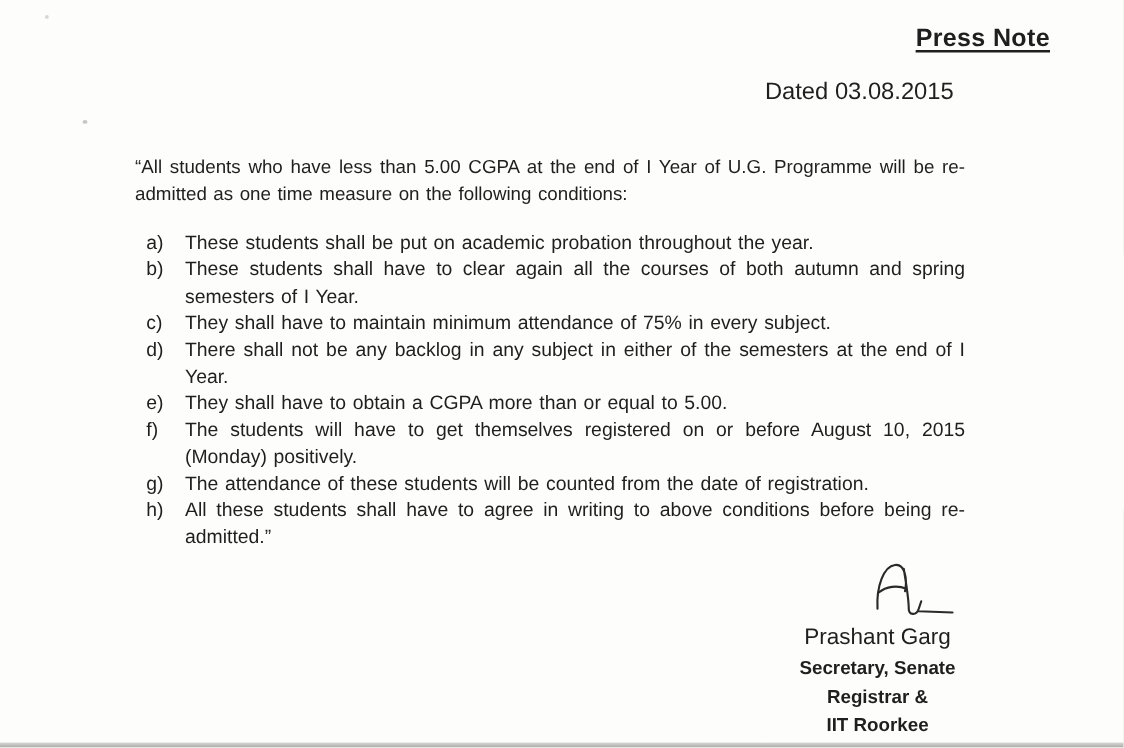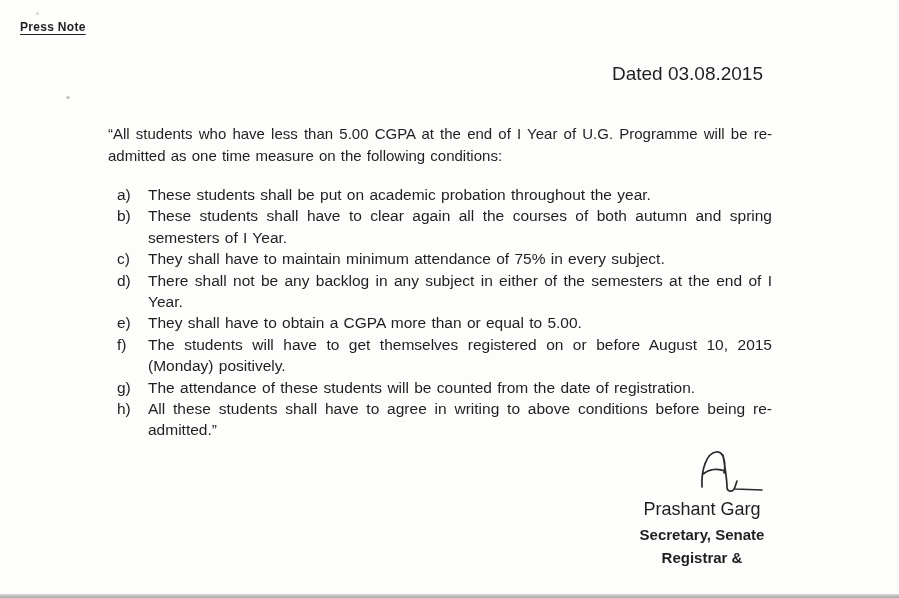--- a/index.html
+++ b/index.html
@@ -15,27 +15,26 @@
     background: #fdfdfb;
     overflow: hidden;
     font-family: "Liberation Sans", sans-serif;
     color: #1f1f1f;
   }
   .doc-title {
     position: absolute;
     top: 20px;
     left: 0;
     width: 840px;
-    text-align: left;
-    font-size: 12px;
+    text-align: right;
+    font-size: 20px;
     font-weight: bold;
     text-decoration: underline;
     text-underline-offset: 3px;
     letter-spacing: 0.3px;
-    padding-left: 20px;
   }
   .doc-date {
     position: absolute;
     top: 63px;
     right: 136px;
     font-size: 19px;
   }
   .intro {
     position: absolute;
     top: 123px;
@@ -152,19 +151,20 @@
 
   <div class="signature-block">
     <div class="signature-mark">
       <svg width="72" height="50" viewBox="0 0 72 50" aria-hidden="true">
         <path d="M8 40 C 7 22, 13 6, 22 5 C 30 4, 32 16, 30 26 M9 27 C 15 22, 24 21, 31 24 M29 8 C 31 20, 33 32, 33 40 C 33 45, 39 46, 41 40 L 43 34 M41 42 L 68 43" fill="none" stroke="#2a2a2a" stroke-width="1.7" stroke-linecap="round" stroke-linejoin="round"></path>
       </svg>
     </div>
     <div class="sig-name">Prashant Garg</div>
     <div class="sig-line">Secretary, Senate</div>
     <div class="sig-line">Registrar &amp;</div>
+    <div class="sig-line">IIT Roorkee</div>
   </div>
 
   <span class="scan-speck speck-1"></span>
   <span class="scan-speck speck-2"></span>
   <div class="scan-edge-bottom"></div>
 
 </div>
 
 </body></html>

